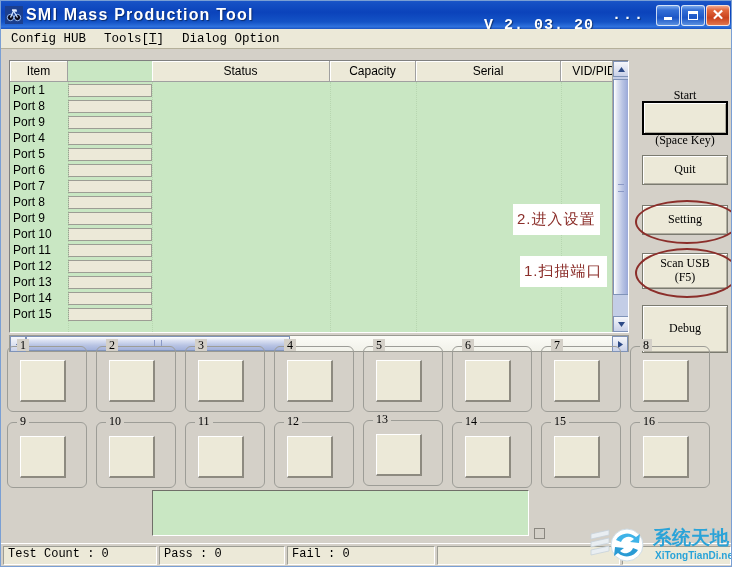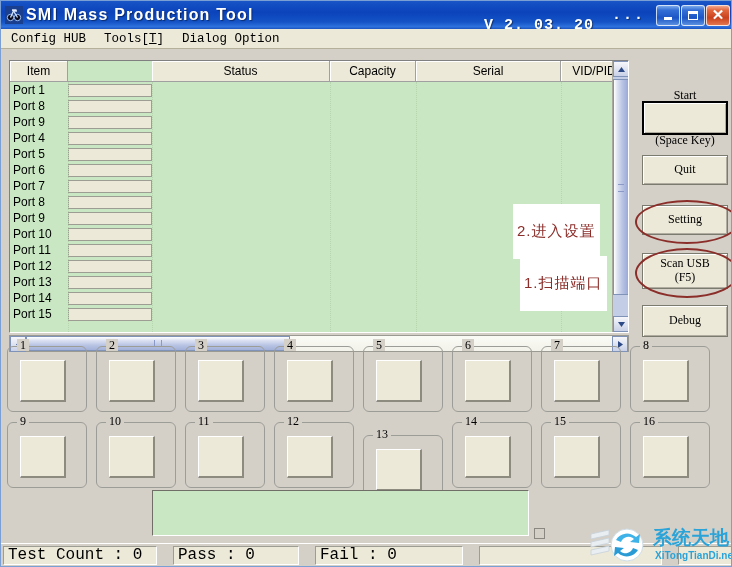--- a/index.html
+++ b/index.html
@@ -343,21 +343,21 @@
 
   
   .anno {
     position: absolute;
     background: #ffffff;
     color: #8b2e2a;
     font-family: "Liberation Sans", sans-serif;
     font-size: 15px;
     letter-spacing: 1px;
     white-space: nowrap;
-    padding: 18px 4px;
+    padding: 6px 4px;
     z-index: 20;
   }
   .anno-ellipse {
     position: absolute;
     border: 2px solid #8b2e2a;
     border-radius: 50%;
     z-index: 21;
     pointer-events: none;
   }
 
@@ -441,26 +441,26 @@
     padding: 2px 2px 3px 2px;
   }
   .status-pane {
     background: #ece9d8;
     border-top: 1px solid #9d9d94;
     border-left: 1px solid #9d9d94;
     border-right: 1px solid #ffffff;
     border-bottom: 1px solid #ffffff;
     box-sizing: border-box;
     font-family: "Liberation Mono", monospace;
-    font-size: 16px;
+    font-size: 12px;
     color: #000000;
     display: flex;
-    align-items: flex-end;
+    align-items: flex-start;
     padding-left: 4px;
-    margin-right: 16px;
+    margin-right: 2px;
     white-space: nowrap;
     overflow: hidden;
   }
 
   
   #watermark {
     position: absolute;
     right: 2px;
     top: 524px;
     width: 140px;
@@ -692,21 +692,21 @@
     <div class="side-btn" style="top:105px; height:30px;">
       <span>Quit</span>
     </div>
     <div class="side-btn" style="top:155px; height:30px;">
       <span>Setting</span>
     </div>
     <div class="side-btn" style="top:203px; height:36px;">
       <span>Scan USB</span>
       <span>(F5)</span>
     </div>
-    <div class="side-btn" style="top:255px; height:32px;">
+    <div class="side-btn" style="top:255px; height:48px;">
       <span>Debug</span>
     </div>
 
     <div class="anno-ellipse" style="left:634px; top:150px; width:100px; height:40px;"></div>
     <div class="anno-ellipse" style="left:634px; top:198px; width:100px; height:46px;"></div>
 
     <div id="slots">
         <div class="slot" style="left: 0px; top: 8px;">
           <div class="slot-label">1</div>
           <div class="slot-pad"></div>
@@ -748,21 +748,21 @@
           <div class="slot-pad"></div>
         </div>
         <div class="slot" style="left: 178px; top: 84px;">
           <div class="slot-label">11</div>
           <div class="slot-pad"></div>
         </div>
         <div class="slot" style="left: 267px; top: 84px;">
           <div class="slot-label">12</div>
           <div class="slot-pad"></div>
         </div>
-        <div class="slot" style="left: 356px; top: 97px;">
+        <div class="slot" style="left: 356px; top: 82px;">
           <div class="slot-label">13</div>
           <div class="slot-pad"></div>
         </div>
         <div class="slot" style="left: 445px; top: 84px;">
           <div class="slot-label">14</div>
           <div class="slot-pad"></div>
         </div>
         <div class="slot" style="left: 534px; top: 84px;">
           <div class="slot-label">15</div>
           <div class="slot-pad"></div>

